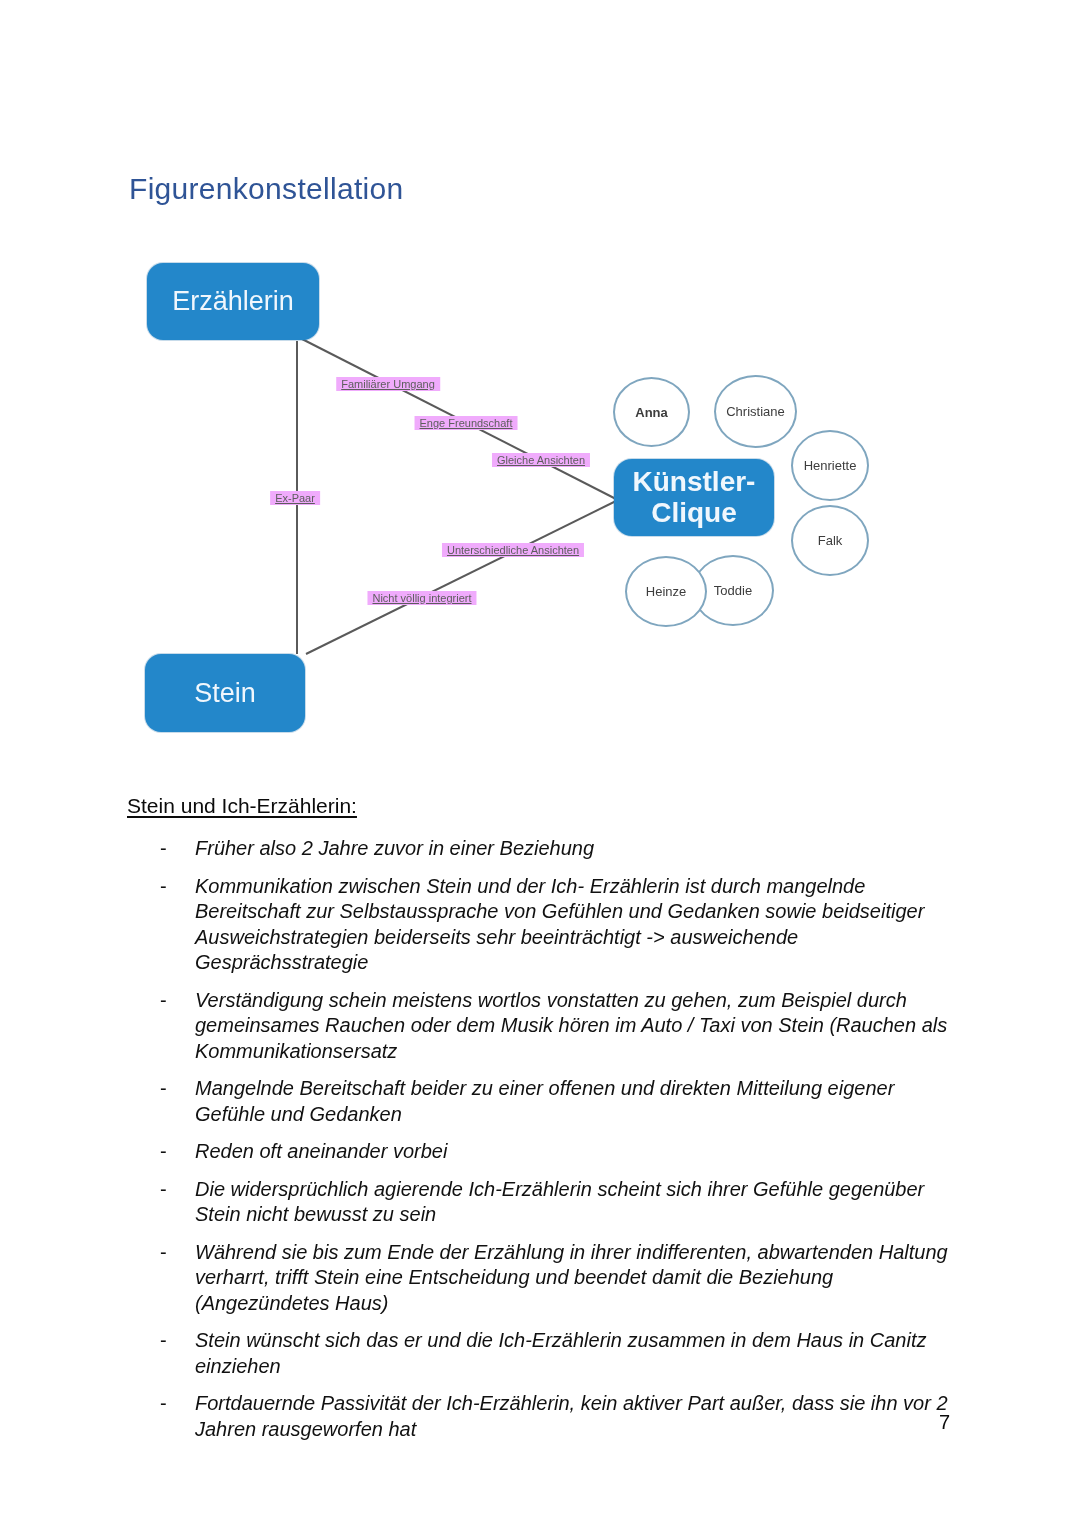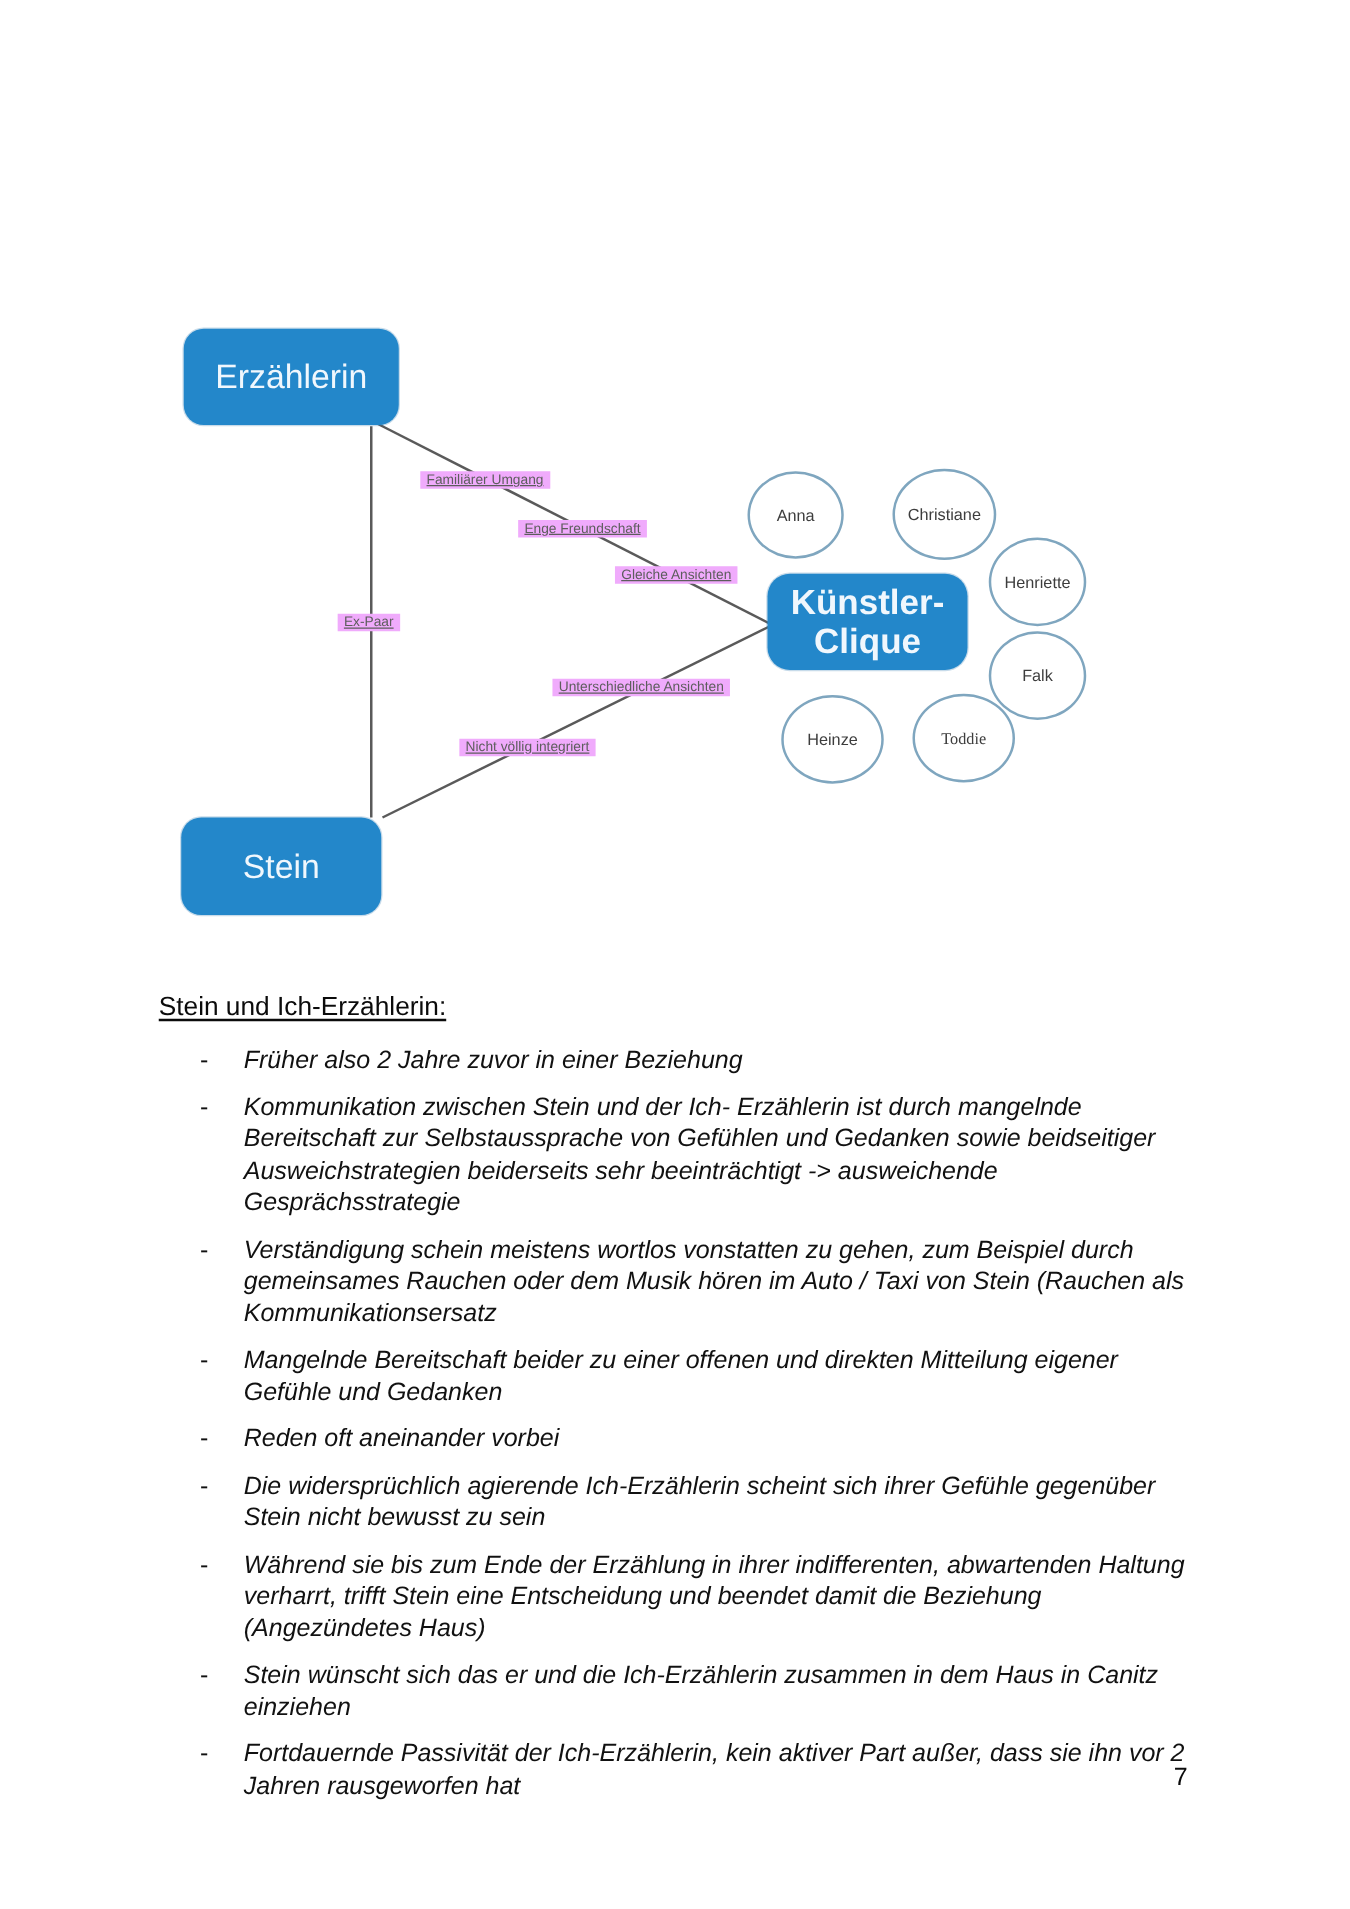--- a/index.html
+++ b/index.html
@@ -54,25 +54,25 @@
     background: #ffffff;
     border: 2px solid #7FA6BF;
     border-radius: 50%;
     display: flex;
     align-items: center;
     justify-content: center;
     font-size: 13px;
     color: #3d3d3d;
     text-align: center;
   }
-  .m-anna       { left: 598px; top: 377px; width: 73px; height: 66px; }
+  .m-anna       { left: 613px; top: 377px; width: 73px; height: 66px; font-weight: bold; }
   .m-christiane { left: 714px; top: 375px; width: 79px; height: 69px; }
   .m-henriette  { left: 791px; top: 430px; width: 74px; height: 67px; }
   .m-falk       { left: 791px; top: 505px; width: 74px; height: 67px; }
-  .m-toddie     { left: 730px; top: 555px; width: 78px; height: 67px; font-family: Liberation Serif, serif; }
+  .m-toddie     { left: 692px; top: 555px; width: 78px; height: 67px; }
   .m-heinze     { left: 625px; top: 556px; width: 78px; height: 67px; }
 
   .edge-label {
     position: absolute;
     transform: translate(-50%, -50%);
     background: #f0abfc;
     padding: 1px 5px;
     font-size: 11px;
     color: #5D5D5D;
     white-space: nowrap;
@@ -122,20 +122,21 @@
     top: 1411px;
     font-size: 20px;
     color: #0b0b0b;
   }
 </style>
 </head>
 <body>
 
 <div class="page">
 
+  <div class="doc-title">Figurenkonstellation</div>
 
   <svg class="lines" viewBox="0 0 1080 1527">
     <line x1="297" y1="341" x2="297" y2="654"></line>
     <line x1="302" y1="339" x2="616" y2="499"></line>
     <line x1="306" y1="654" x2="616" y2="501"></line>
   </svg>
 
   <div class="edge-label el-familiaer">Familiärer Umgang</div>
   <div class="edge-label el-enge">Enge Freundschaft</div>
   <div class="edge-label el-gleiche">Gleiche Ansichten</div>

